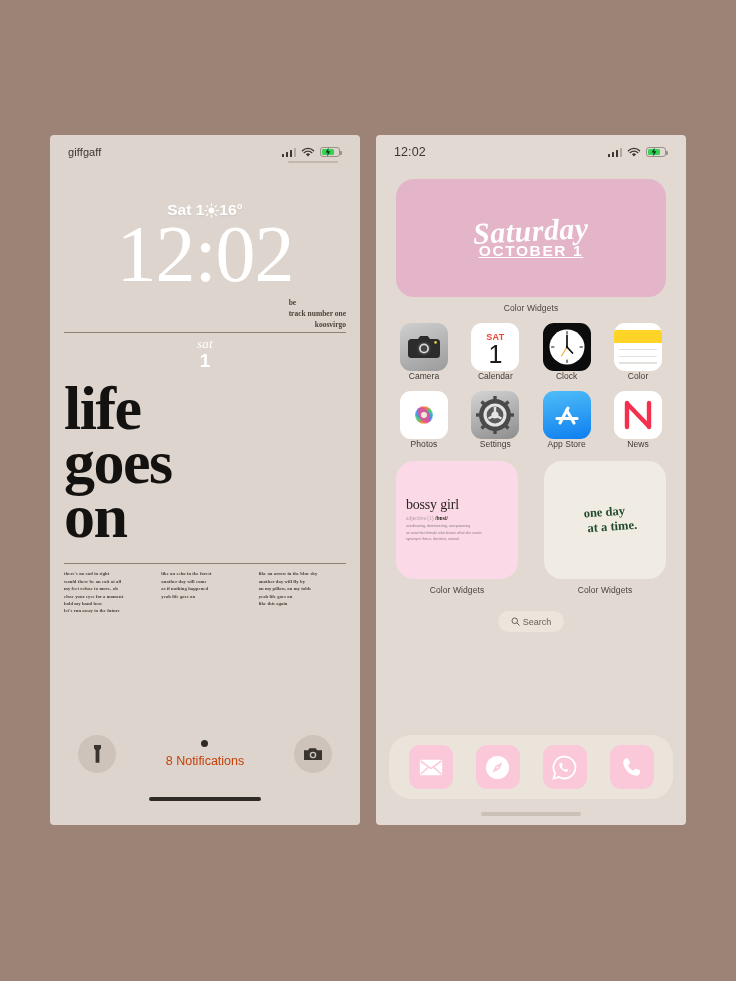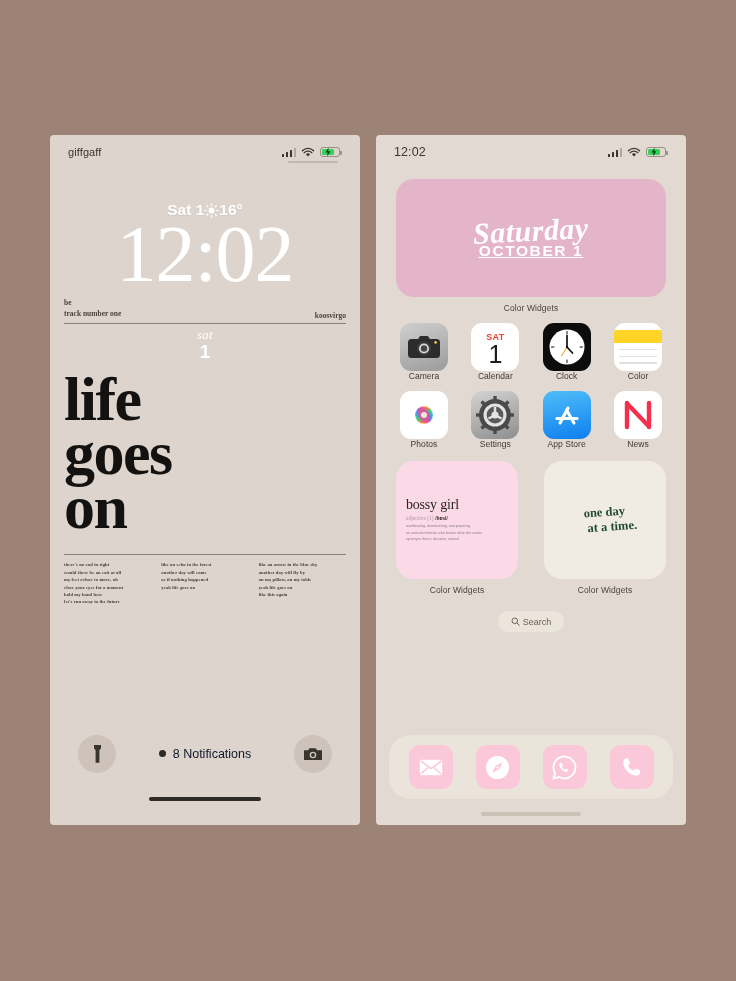--- a/index.html
+++ b/index.html
@@ -74,21 +74,21 @@
     text-align: center; color: #fff;
     font-family: "Liberation Serif", serif;
     font-size: 80px; font-weight: 400; line-height: .94;
     margin-top: -2px; letter-spacing: -1px;
   }
 
   .music-widget {
     margin: 6px 14px 0 14px; color: #4d443c;
     font-family: "Liberation Serif", serif;
   }
-  .music-row { display: flex; justify-content: space-between; align-items: flex-end; }
+  .music-row { display: flex; justify-content: space-between; align-items: flex-end; flex-direction: column; }
   .music-left { font-size: 7.5px; font-weight: bold; line-height: 1.45; }
   .music-right { font-size: 7.5px; font-weight: bold; }
   .music-rule { height: 1.4px; background: #8d8177; margin-top: 3px; }
 
   .sat-widget { text-align: center; margin-top: 3px; color: #fff; }
   .sat-word {
     font-family: "Liberation Serif", serif; font-style: italic;
     font-size: 13px; letter-spacing: .3px;
   }
   .sat-num { font-size: 19px; font-weight: 600; line-height: 1; margin-top: -1px; }
@@ -120,21 +120,21 @@
   .lock-actions {
     display: flex; align-items: center; justify-content: space-between;
     padding: 0 28px;
   }
   .circle-btn {
     width: 38px; height: 38px; border-radius: 50%;
     background: #cdc3ba; display: flex; align-items: center; justify-content: center;
   }
   .notif {
     display: flex; align-items: center; gap: 7px;
-    font-size: 12.5px; color: #0f172a; font-weight: 400;
+    font-size: 12.5px; color: #c2410c; font-weight: 400; flex-direction: column;
   }
   .notif-dot { width: 7px; height: 7px; border-radius: 50%; background: #2e2a26; }
   .home-indicator {
     width: 112px; height: 4.5px; border-radius: 3px; background: #2e2a26;
     margin: 24px auto 0 auto;
   }
 
   
   .home-body { padding: 2px 20px 0 20px; }
   .widget-lg {

